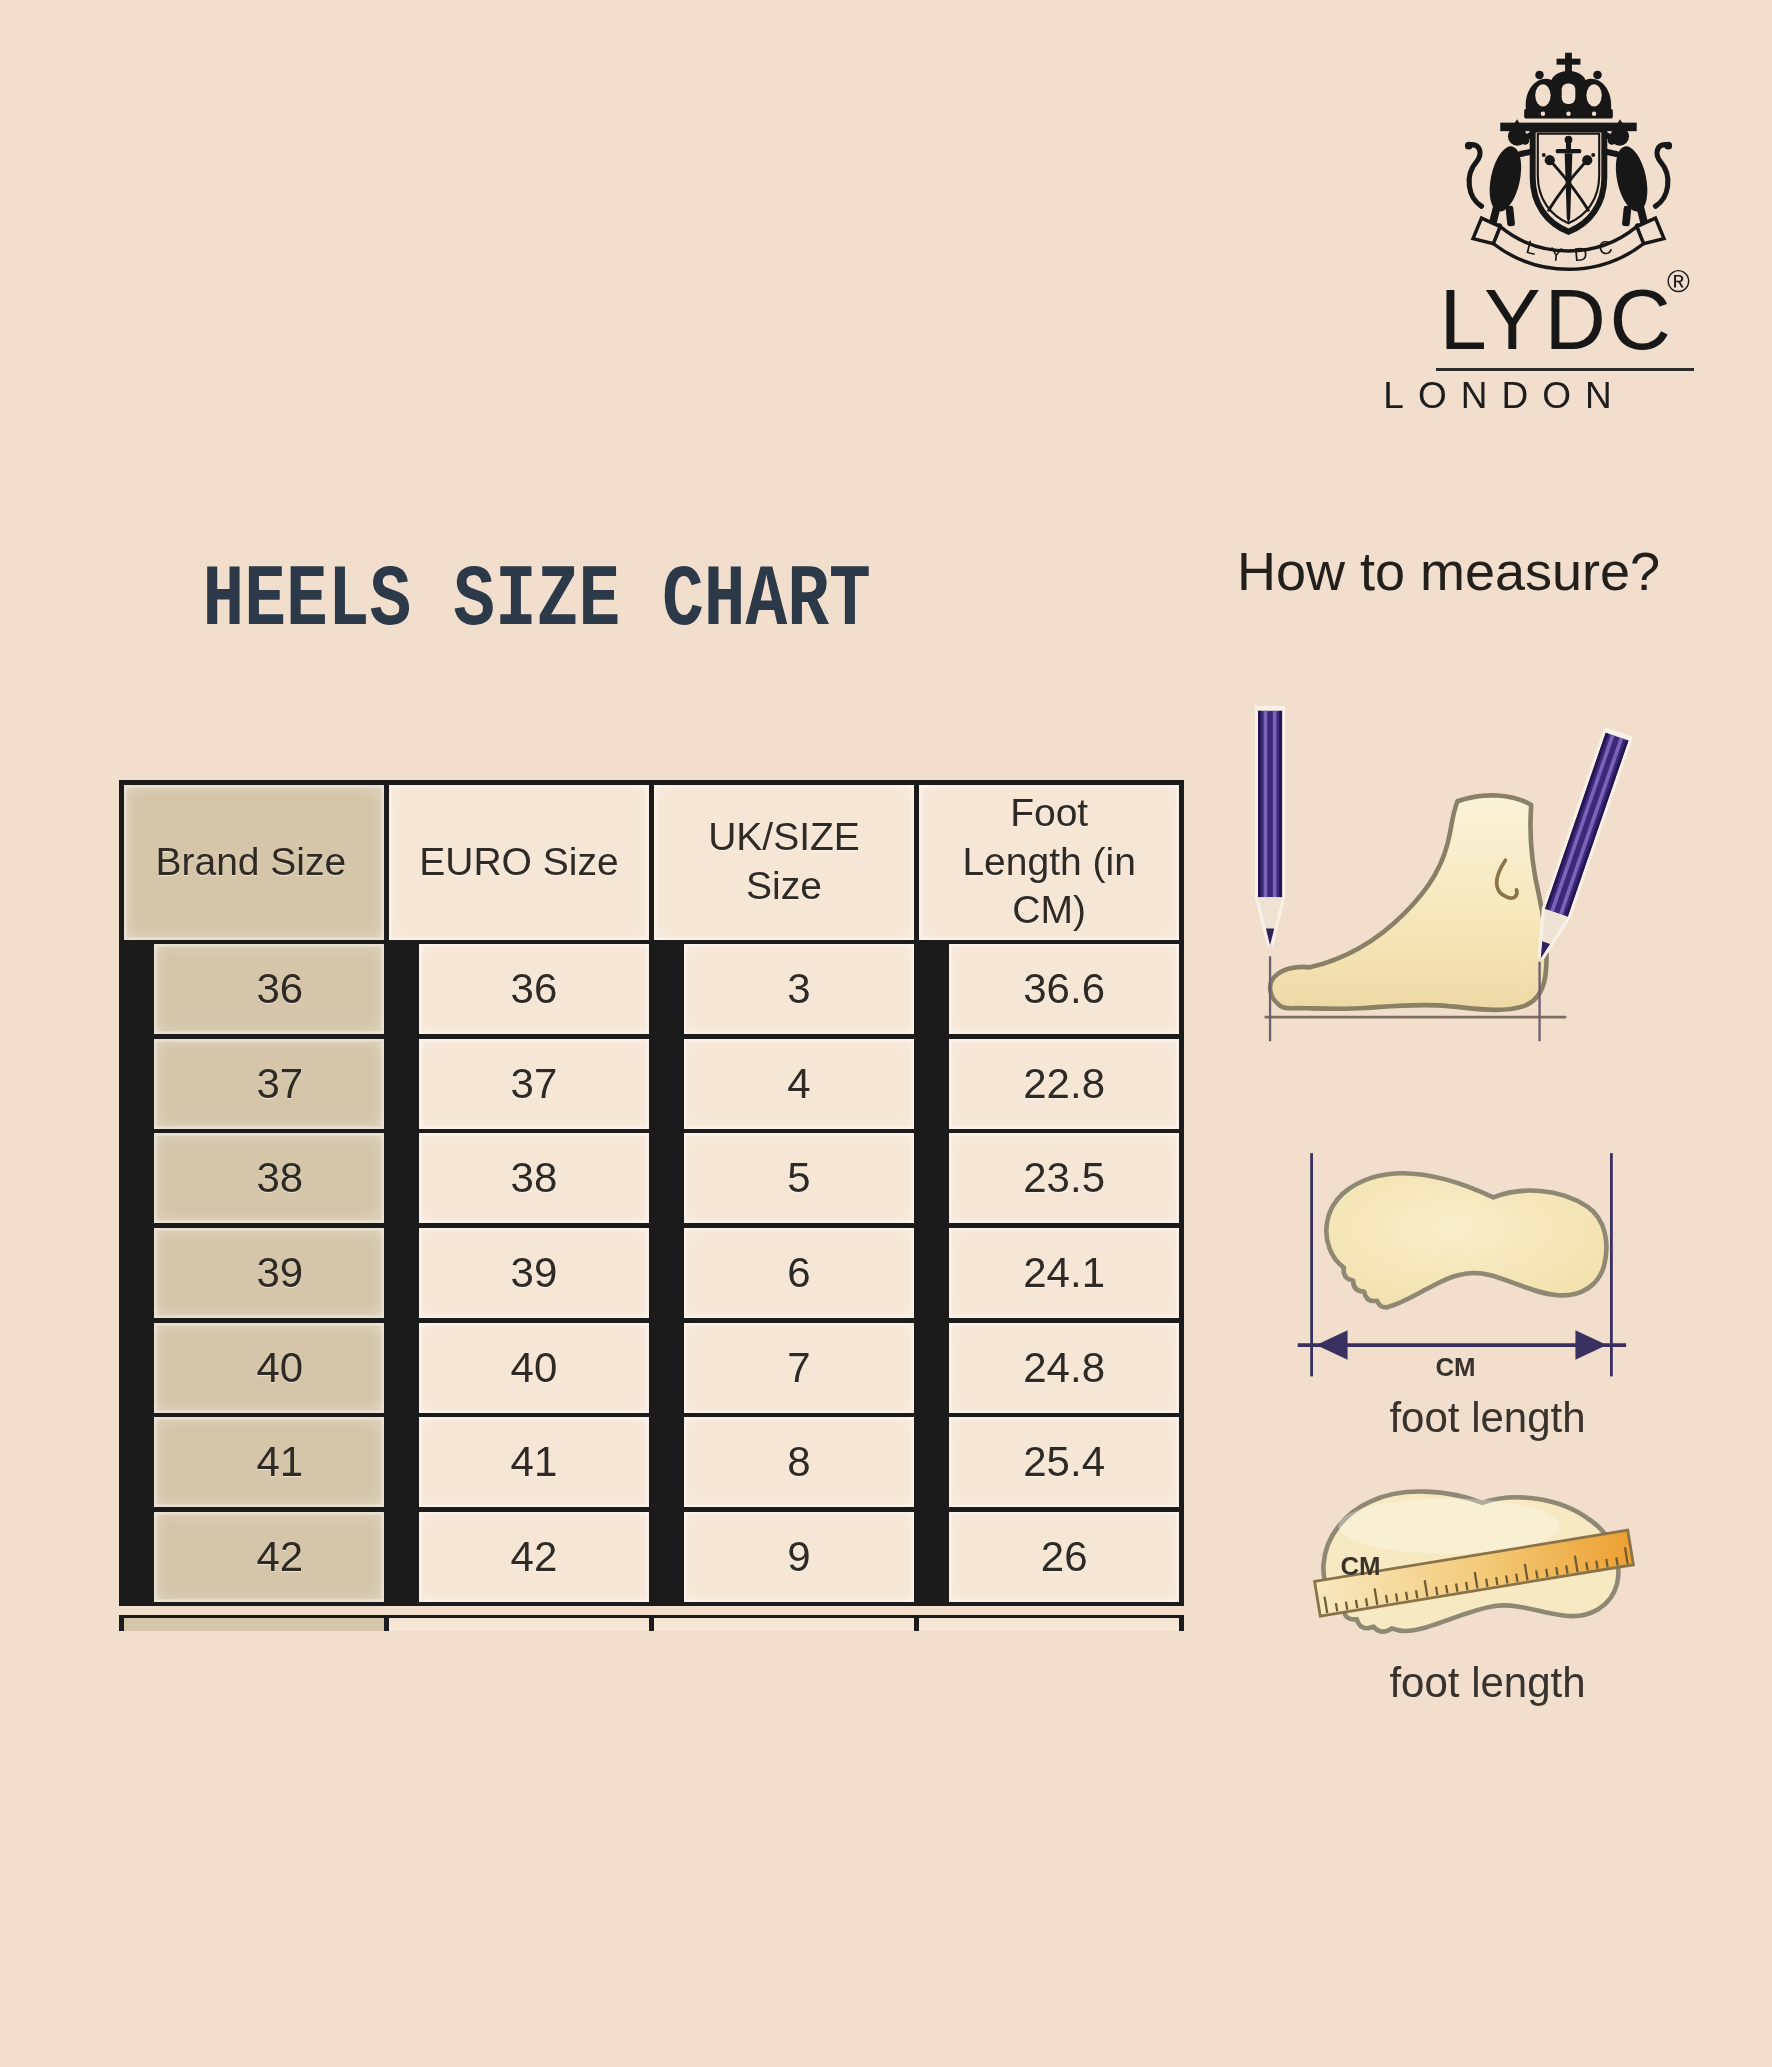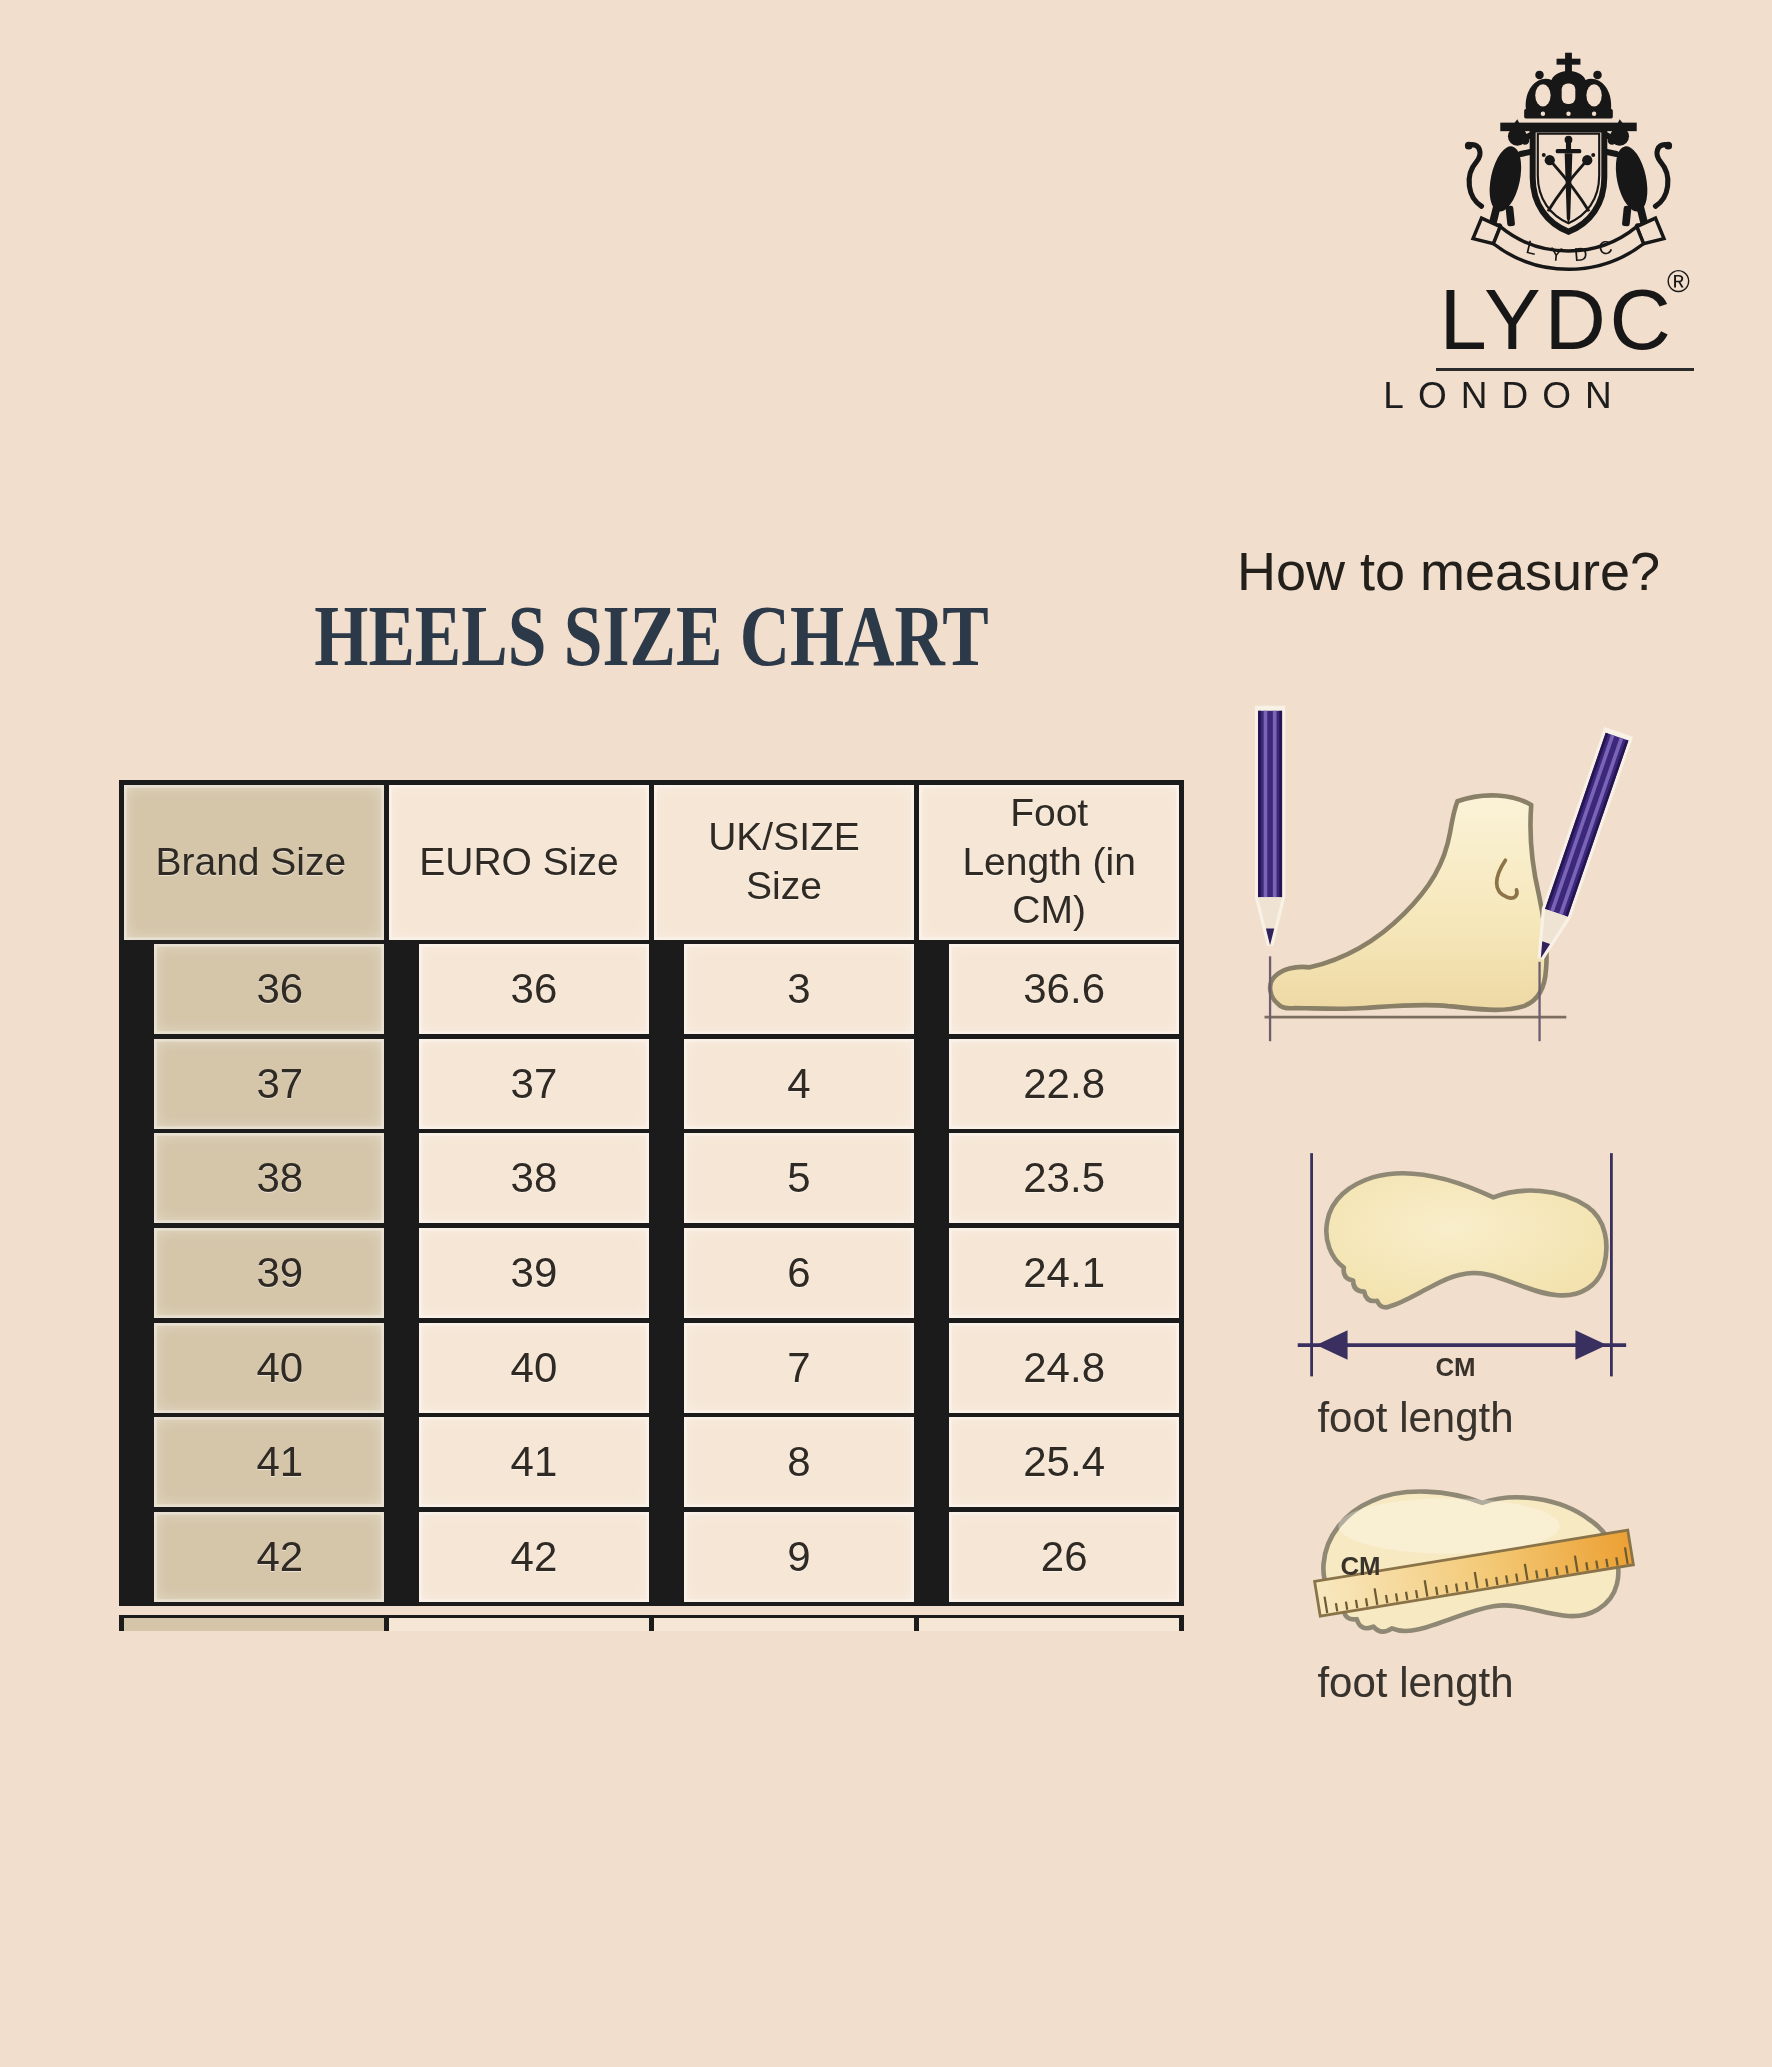--- a/index.html
+++ b/index.html
@@ -17,22 +17,22 @@
     color: var(--logo_ink,#171717); font-family:"Liberation Sans",sans-serif;
   }
   .brand-reg { position:absolute; left:1667px; top:264px; font-size:31px; color:var(--logo_ink,#171717); }
   .brand-underline { position:absolute; left:1436px; top:368px; width:258px; height:2.8px; background:#2a2a2a; }
   .brand-city {
     position:absolute; left:1366px; top:375px; width:277px; text-align:center;
     font-size:37px; letter-spacing:14px; color:#1d1d1d;
   }
   
   .page-title {
-    position:absolute; left:119px; top:585px; width:1065px; text-align:center;
-    font-family:Liberation Serif, serif; font-weight:bold; font-size:87px;
+    position:absolute; left:119px; top:552px; width:1065px; 
+    font-family:Liberation Mono, monospace; font-weight:bold; font-size:87px;
     color: var(--title_ink,#2b3949); white-space:nowrap;
   }
   .page-title span { display:inline-block; transform:scaleX(0.8); transform-origin:center; }
   .howto-heading {
     position:absolute; left:1227px; top:540px; width:443px; text-align:center;
     font-size:54px; color: var(--heading_ink,#23201b);
   }
   
   .size-table {
     position:absolute; left:119px; top:780px; width:1065px;
@@ -54,21 +54,21 @@
   .table-sliver {
     position:absolute; left:119px; top:1615px; width:1065px; height:15.7px;
     background: var(--table_border,#1b1b1b);
     display:grid; grid-template-columns:repeat(4,1fr); gap:4.6px; padding:2.8px 4.6px 0 4.6px;
   }
   .table-sliver div { background: var(--table_cell,#f6e6d5); }
   .table-sliver div:first-child { background: var(--table_first_col,#d5c6aa); }
   
   .illus { position:absolute; }
   .illus-caption {
-    position:absolute; width:369px; left:1231px; text-align:center;
+    position:absolute; width:369px; left:1303px; text-align:center;
     font-size:42px; color: var(--caption_ink,#38332c);
   }
   .caption-arrow { top:1394px; }
   .caption-ruler { top:1659px; }
 </style>
 </head>
 <body>
 
 <div class="canvas" style="--background: #f1decd; --table_border: #1b1b1b; --table_first_col: #d5c6aa; --table_cell: #f6e6d5; --table_ink: #2f2a24; --title_ink: #2b3949; --heading_ink: #23201b; --caption_ink: #38332c; --logo_ink: #171717; --pencil_purple: #3b2878; --dimension_line: #39305f; --ruler_orange: #eca033; --foot_fill: #f7e9c0;">
 

